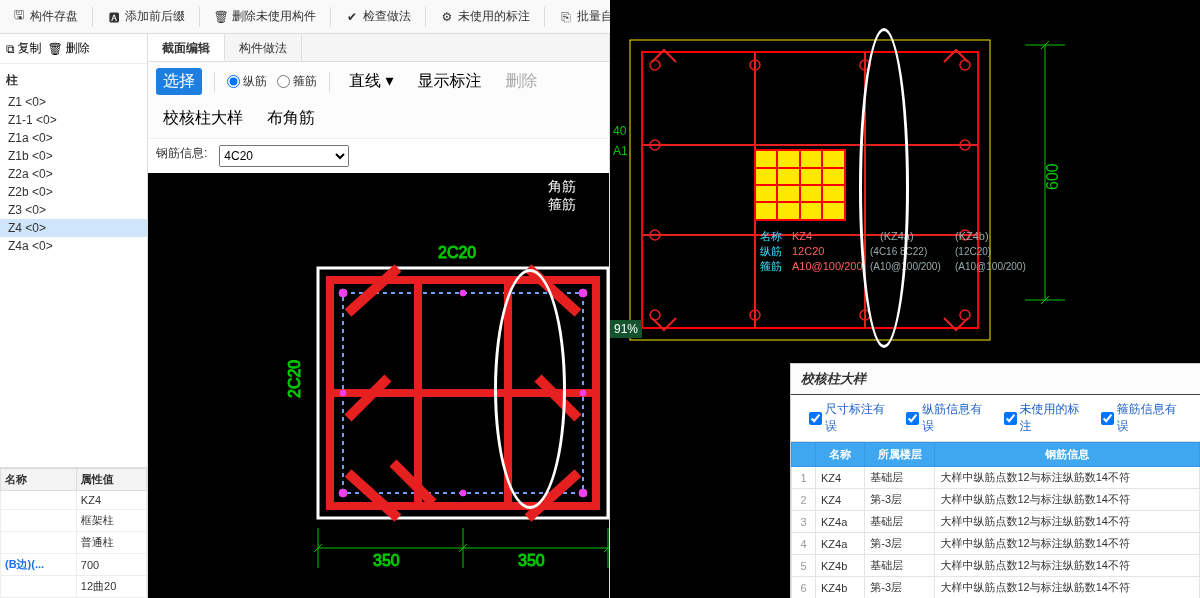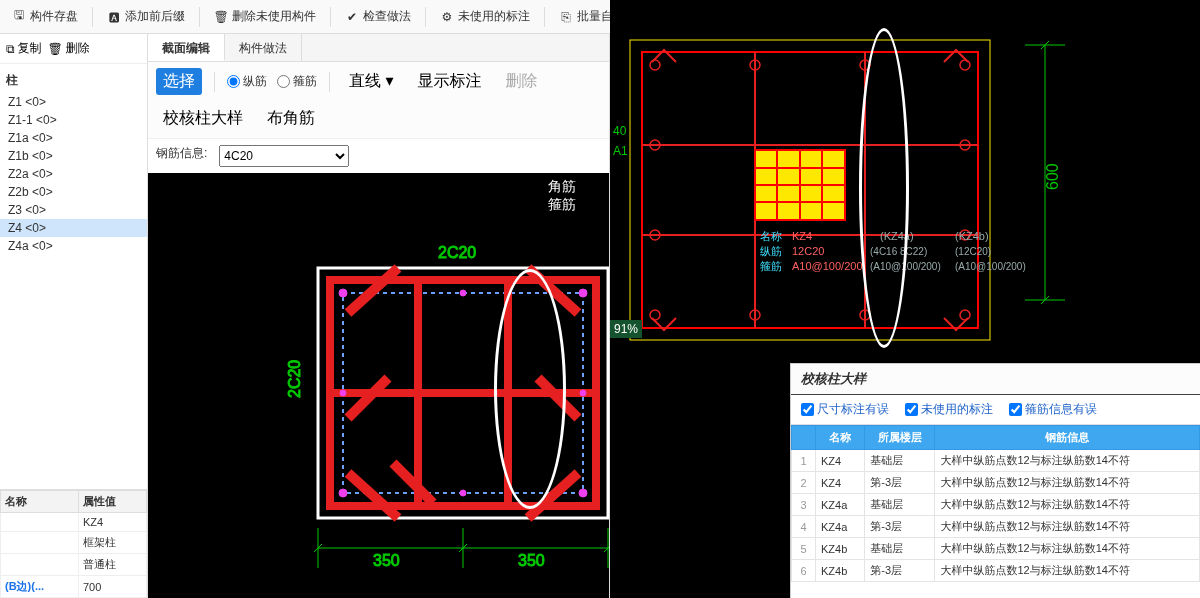--- a/index.html
+++ b/index.html
@@ -179,21 +179,21 @@
     border-left: 1px solid #ccc; border-top: 1px solid #ccc;
     display: flex; flex-direction: column;
   }
   .val-title {
     padding: 6px 10px; font-size: 13px; font-weight: bold;
     border-bottom: 1px solid #404040;
     background: #fcfcfc;
     font-style: italic;
   }
   .val-checks {
-    display: flex; gap: 16px; padding: 6px 10px;
+    display: flex; gap: 16px; padding: 6px 18px;
     border-bottom: 1px solid #ddd;
     background: #fff;
   }
   .val-checks label { display: flex; align-items: center; gap: 3px; font-size: 12px; color: #1f63c9;}
   .val-table-wrap { flex: 1; overflow: auto; background: #fff; }
   .val-table { width: 100%; border-collapse: collapse; font-size: 11px; }
   .val-table thead th {
     position: sticky; top: 0;
     background: #3fa7f0; color: #fff; padding: 4px;
     border: 1px solid #3399e6; text-align: center;
@@ -304,20 +304,24 @@
             <td>框架柱</td>
           </tr>
           <tr>
             <td></td>
             <td>普通柱</td>
           </tr>
           <tr>
             <td style="color: rgb(26, 115, 232); font-weight: bold;">(B边)(...</td>
             <td>700</td>
           </tr>
+          <tr>
+            <td></td>
+            <td>12曲20</td>
+          </tr>
         </tbody>
     </table>
   </div>
 </div>
 
 <div class="mid-panel">
   <div class="tabs">
     <div class="tab active">截面编辑</div>
     <div class="tab">构件做法</div>
   </div>
@@ -478,20 +482,24 @@
     <div class="zoom-badge">91%</div>
     <div class="ellipse-annot" style="left:249px; top:28px; width:50px; height:320px;"></div>
 
     
     <div class="val-panel">
       <div class="val-title">校核柱大样</div>
       <div class="val-checks">
         <label>
             <input type="checkbox" checked="" style="">
             <span>尺寸标注有误</span>
+          </label>
+        <label>
+            <input type="checkbox" checked="" style="">
+            <span>纵筋信息有误</span>
           </label>
         <label>
             <input type="checkbox" checked="" style="">
             <span>未使用的标注</span>
           </label>
         <label>
             <input type="checkbox" checked="" style="">
             <span>箍筋信息有误</span>
           </label>
       </div>

